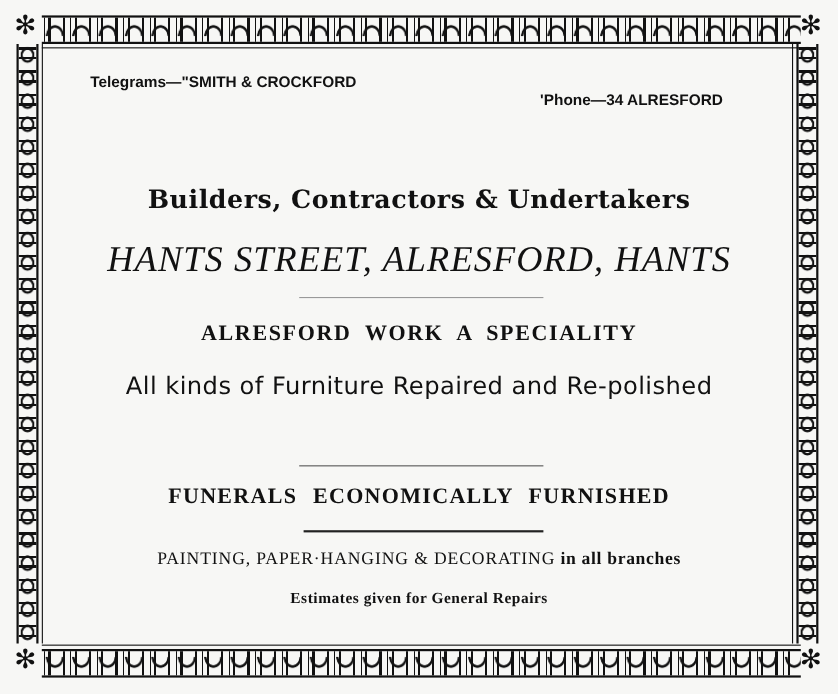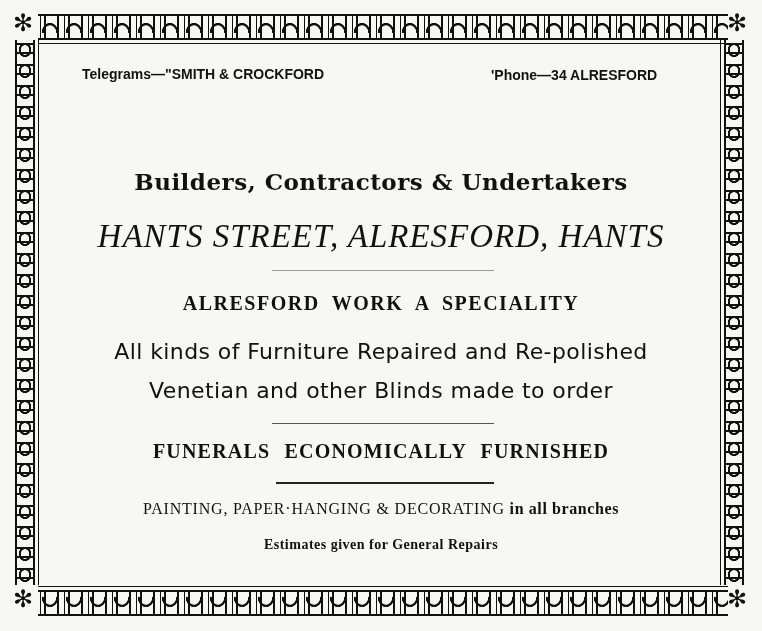--- a/index.html
+++ b/index.html
@@ -47,21 +47,21 @@
     }
     .content {
       position: absolute; left: 50px; top: 50px; width: 662px; height: 535px;
       text-align: center;
     }
     .contact-row {
       position: absolute; top: 16px; left: 0; width: 662px; height: 20px;
       font-family: "Liberation Sans", sans-serif; font-weight: bold; font-size: 14px;
     }
     .contact-left { position: absolute; left: 32px; top: 0; }
-    .contact-right { position: absolute; left: 441px; top: 1px; }
+    .contact-right { position: absolute; left: 441px; top: 16px; }
     .firm-name {
       position: absolute; top: 44px; left: 0; width: 662px;
       font-size: 49px; letter-spacing: 1px; line-height: 60px;
     }
     .trades {
       position: absolute; top: 117px; left: 0; width: 662px;
       font-family: "DejaVu Serif", serif; font-weight: bold; font-size: 23px;
       letter-spacing: 0.5px; line-height: 30px;
     }
     .address {
@@ -124,21 +124,20 @@
     <div class="trades">Builders, Contractors &amp; Undertakers</div>
 
     <div class="address">HANTS STREET, ALRESFORD, HANTS</div>
 
     <div class="rule rule1"></div>
 
     <div class="speciality">ALRESFORD WORK A SPECIALITY</div>
 
     <div class="sans-line line-furniture">All kinds of Furniture Repaired and Re-polished</div>
 
-    <div class="sans-line line-blinds">Venetian and other Blinds made to order</div>
 
     <div class="rule rule2"></div>
 
     <div class="funerals">FUNERALS ECONOMICALLY FURNISHED</div>
 
     <div class="rule rule3"></div>
 
     <div class="painting">
       <span>PAINTING, PAPER·HANGING &amp; DECORATING</span>
       <span class="small">in all branches</span>

